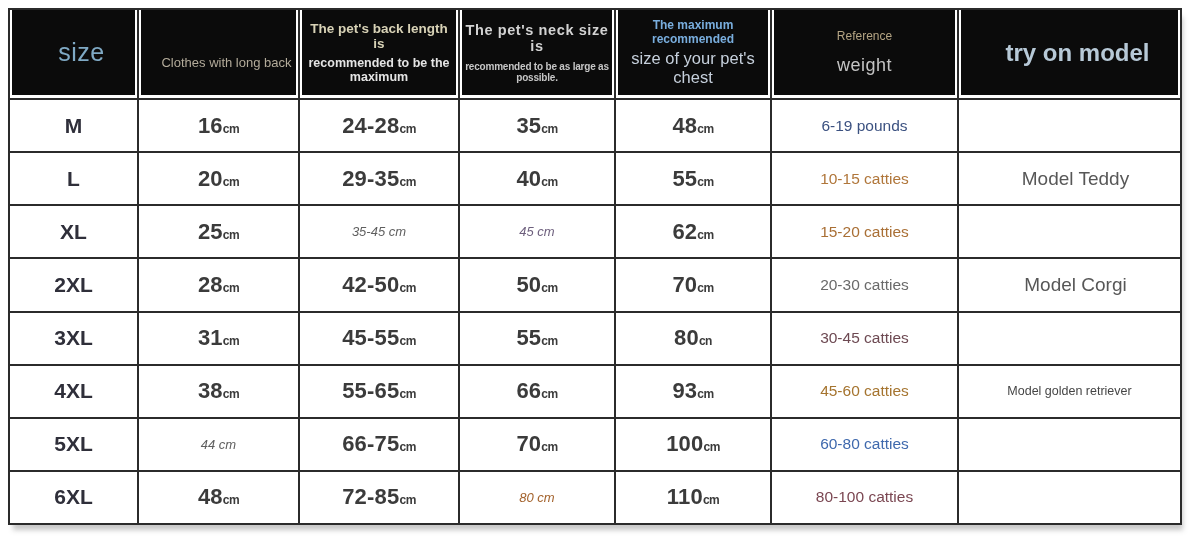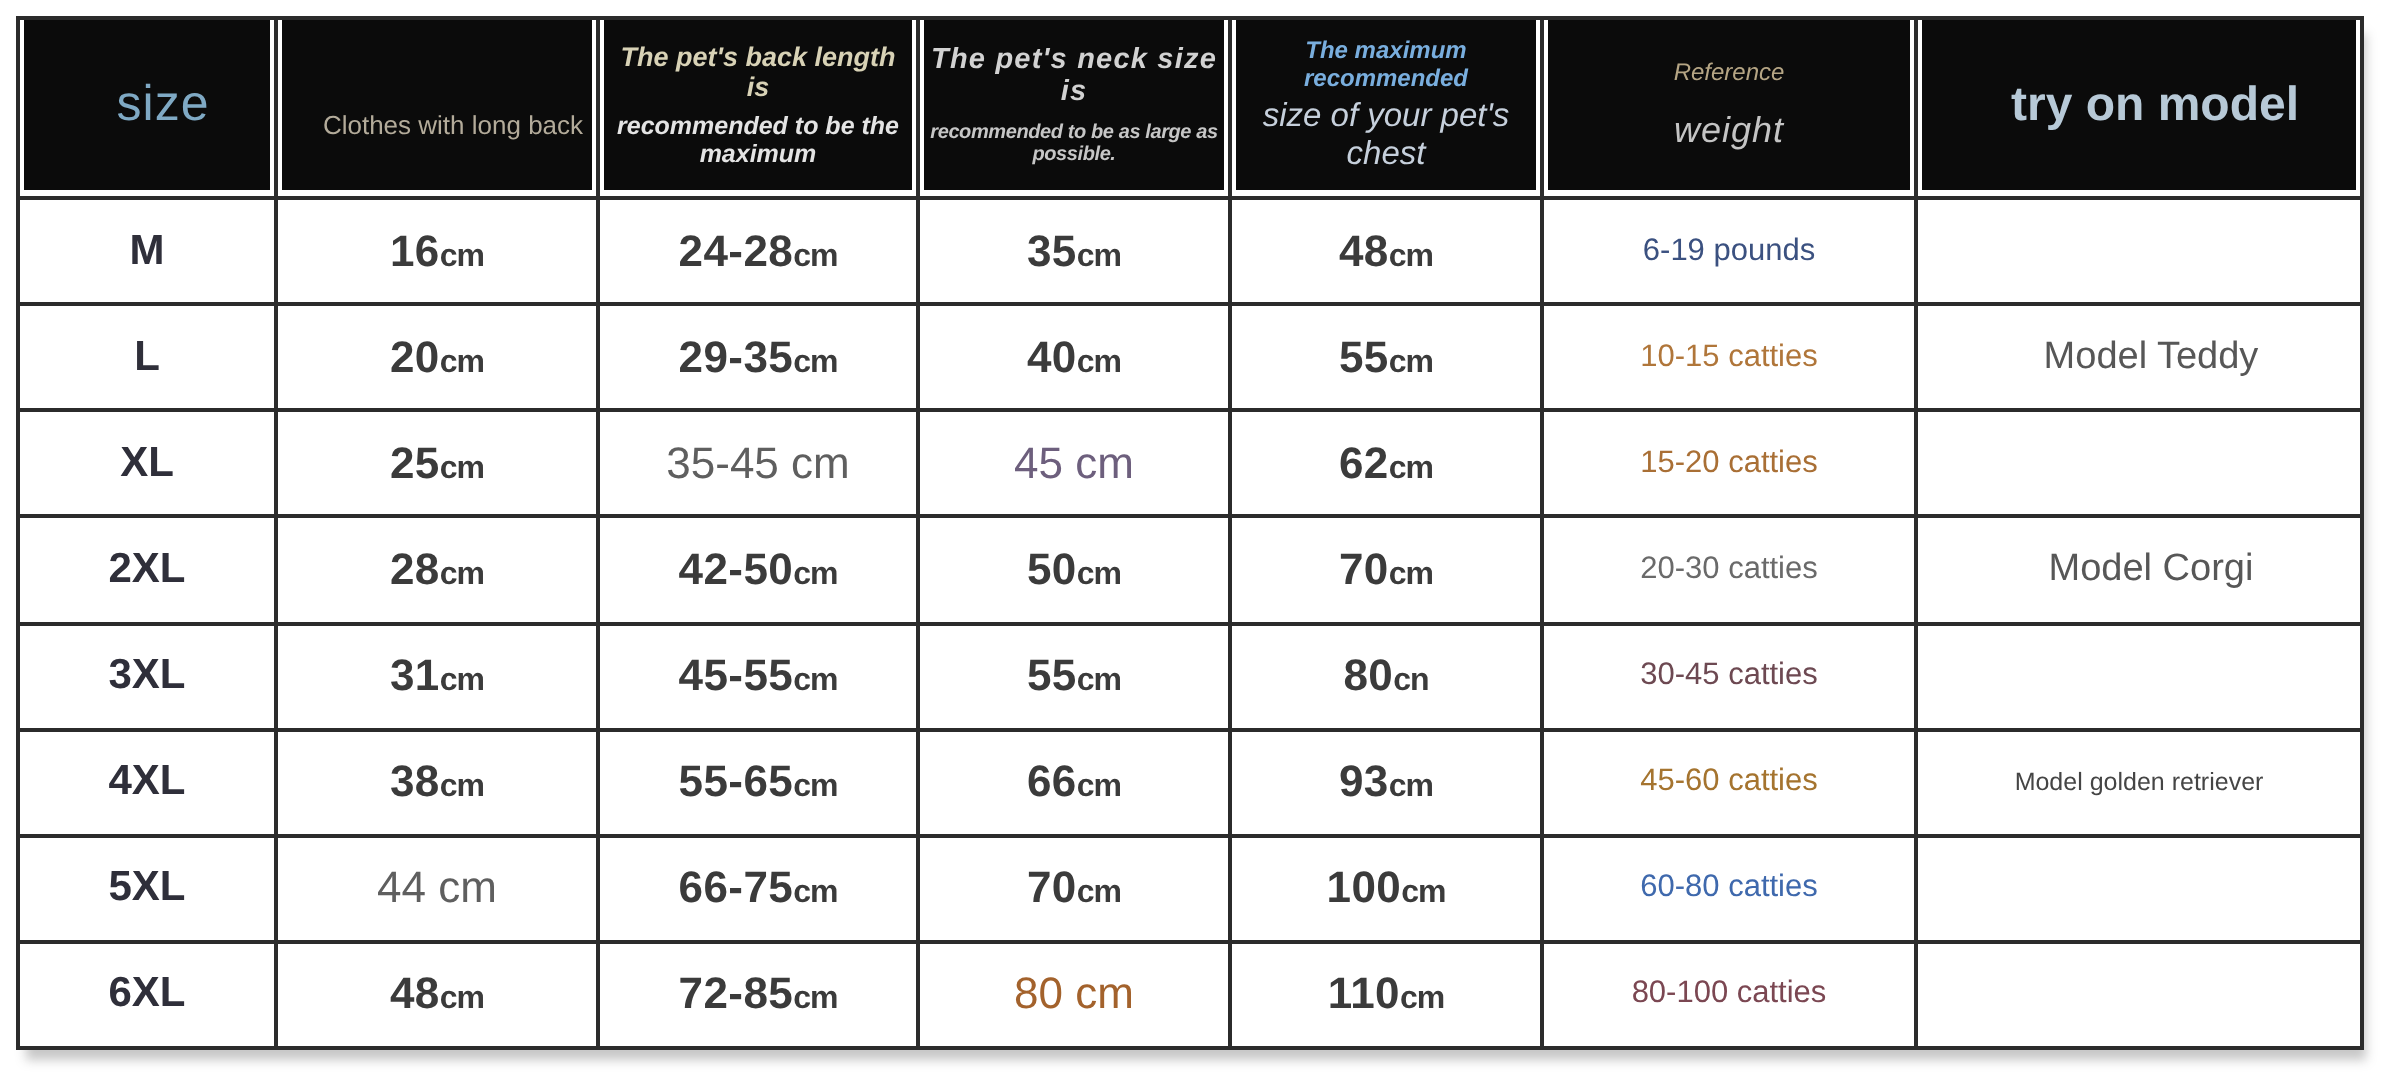--- a/index.html
+++ b/index.html
@@ -20,40 +20,40 @@
   }
   td, th { border: 2px solid #2b2b2b; padding: 0; }
 
   
   thead tr { height: 90px; }
   th { background: #ffffff; vertical-align: top; font-weight: normal; }
   .hfill {
     background: #0b0b0b; height: 85px; margin: 0 2px 3px 2px;
     display: flex; flex-direction: column; align-items: center; justify-content: center; padding-left: 16px;
   }
-  .hfill.two { justify-content: space-evenly; padding: 6px 2px; font-style: italic; }
+  .hfill.two { justify-content: space-evenly; padding: 6px 2px; }
   .h-size   { color: #7fa9c4; font-size: 25px; letter-spacing: 0.5px; }
   .h-col2   { color: #b3ab9a; font-size: 13px; margin-top: 20px; }
   .h-back1  { color: #d8d2b6; font-size: 13.5px; font-weight: bold; }
   .h-back2  { color: #e4e4e4; font-size: 12.5px; font-weight: bold; }
   .h-neck1  { color: #d2d2d2; font-size: 14.5px; font-weight: bold; letter-spacing: 0.6px; }
   .h-neck2  { color: #c6c6c6; font-size: 10px; font-weight: bold; letter-spacing: -0.2px; }
   .h-chest1 { color: #79aede; font-size: 12px; font-weight: bold; }
   .h-chest2 { color: #c6d0dc; font-size: 16.5px; }
   .h-ref1   { color: #b5a584; font-size: 12px; }
   .h-ref2   { color: #c4c4c4; font-size: 18px; letter-spacing: 0.5px; }
   .h-model  { color: #b7c9d7; font-size: 24px; font-weight: bold; }
 
   
   tbody tr { height: 53px; }
   tbody td { text-align: center; vertical-align: middle; background: #fff; }
   .v-size    { font-size: 21px; font-weight: bold; color: #2f2f3a; }
   .v-measure { font-size: 22px; font-weight: 600; color: #3b3b3b; letter-spacing: 0.2px; }
-  .v-measure .unit { font-size: 16px; font-weight: 600; letter-spacing: -0.5px; }
-  .v-light   { font-size: 22px; font-weight: normal; color: #5f5f5f; }
+  .v-measure .unit { font-size: 12px; font-weight: 600; letter-spacing: -0.5px; }
+  .v-light   { font-size: 13px; font-weight: normal; color: #5f5f5f; font-style: italic; }
   .v-weight  { font-size: 15.5px; font-weight: normal; color: #6a6a6a; }
   .v-model   { font-size: 19px;   font-weight: normal; color: #575757; padding-left: 12px; }
   .v-model-small { font-size: 12.5px; font-weight: normal; color: #454545; }
 </style>
 </head>
 <body>
 
 <div class="stage">
   <table class="size-chart">
     <colgroup>

